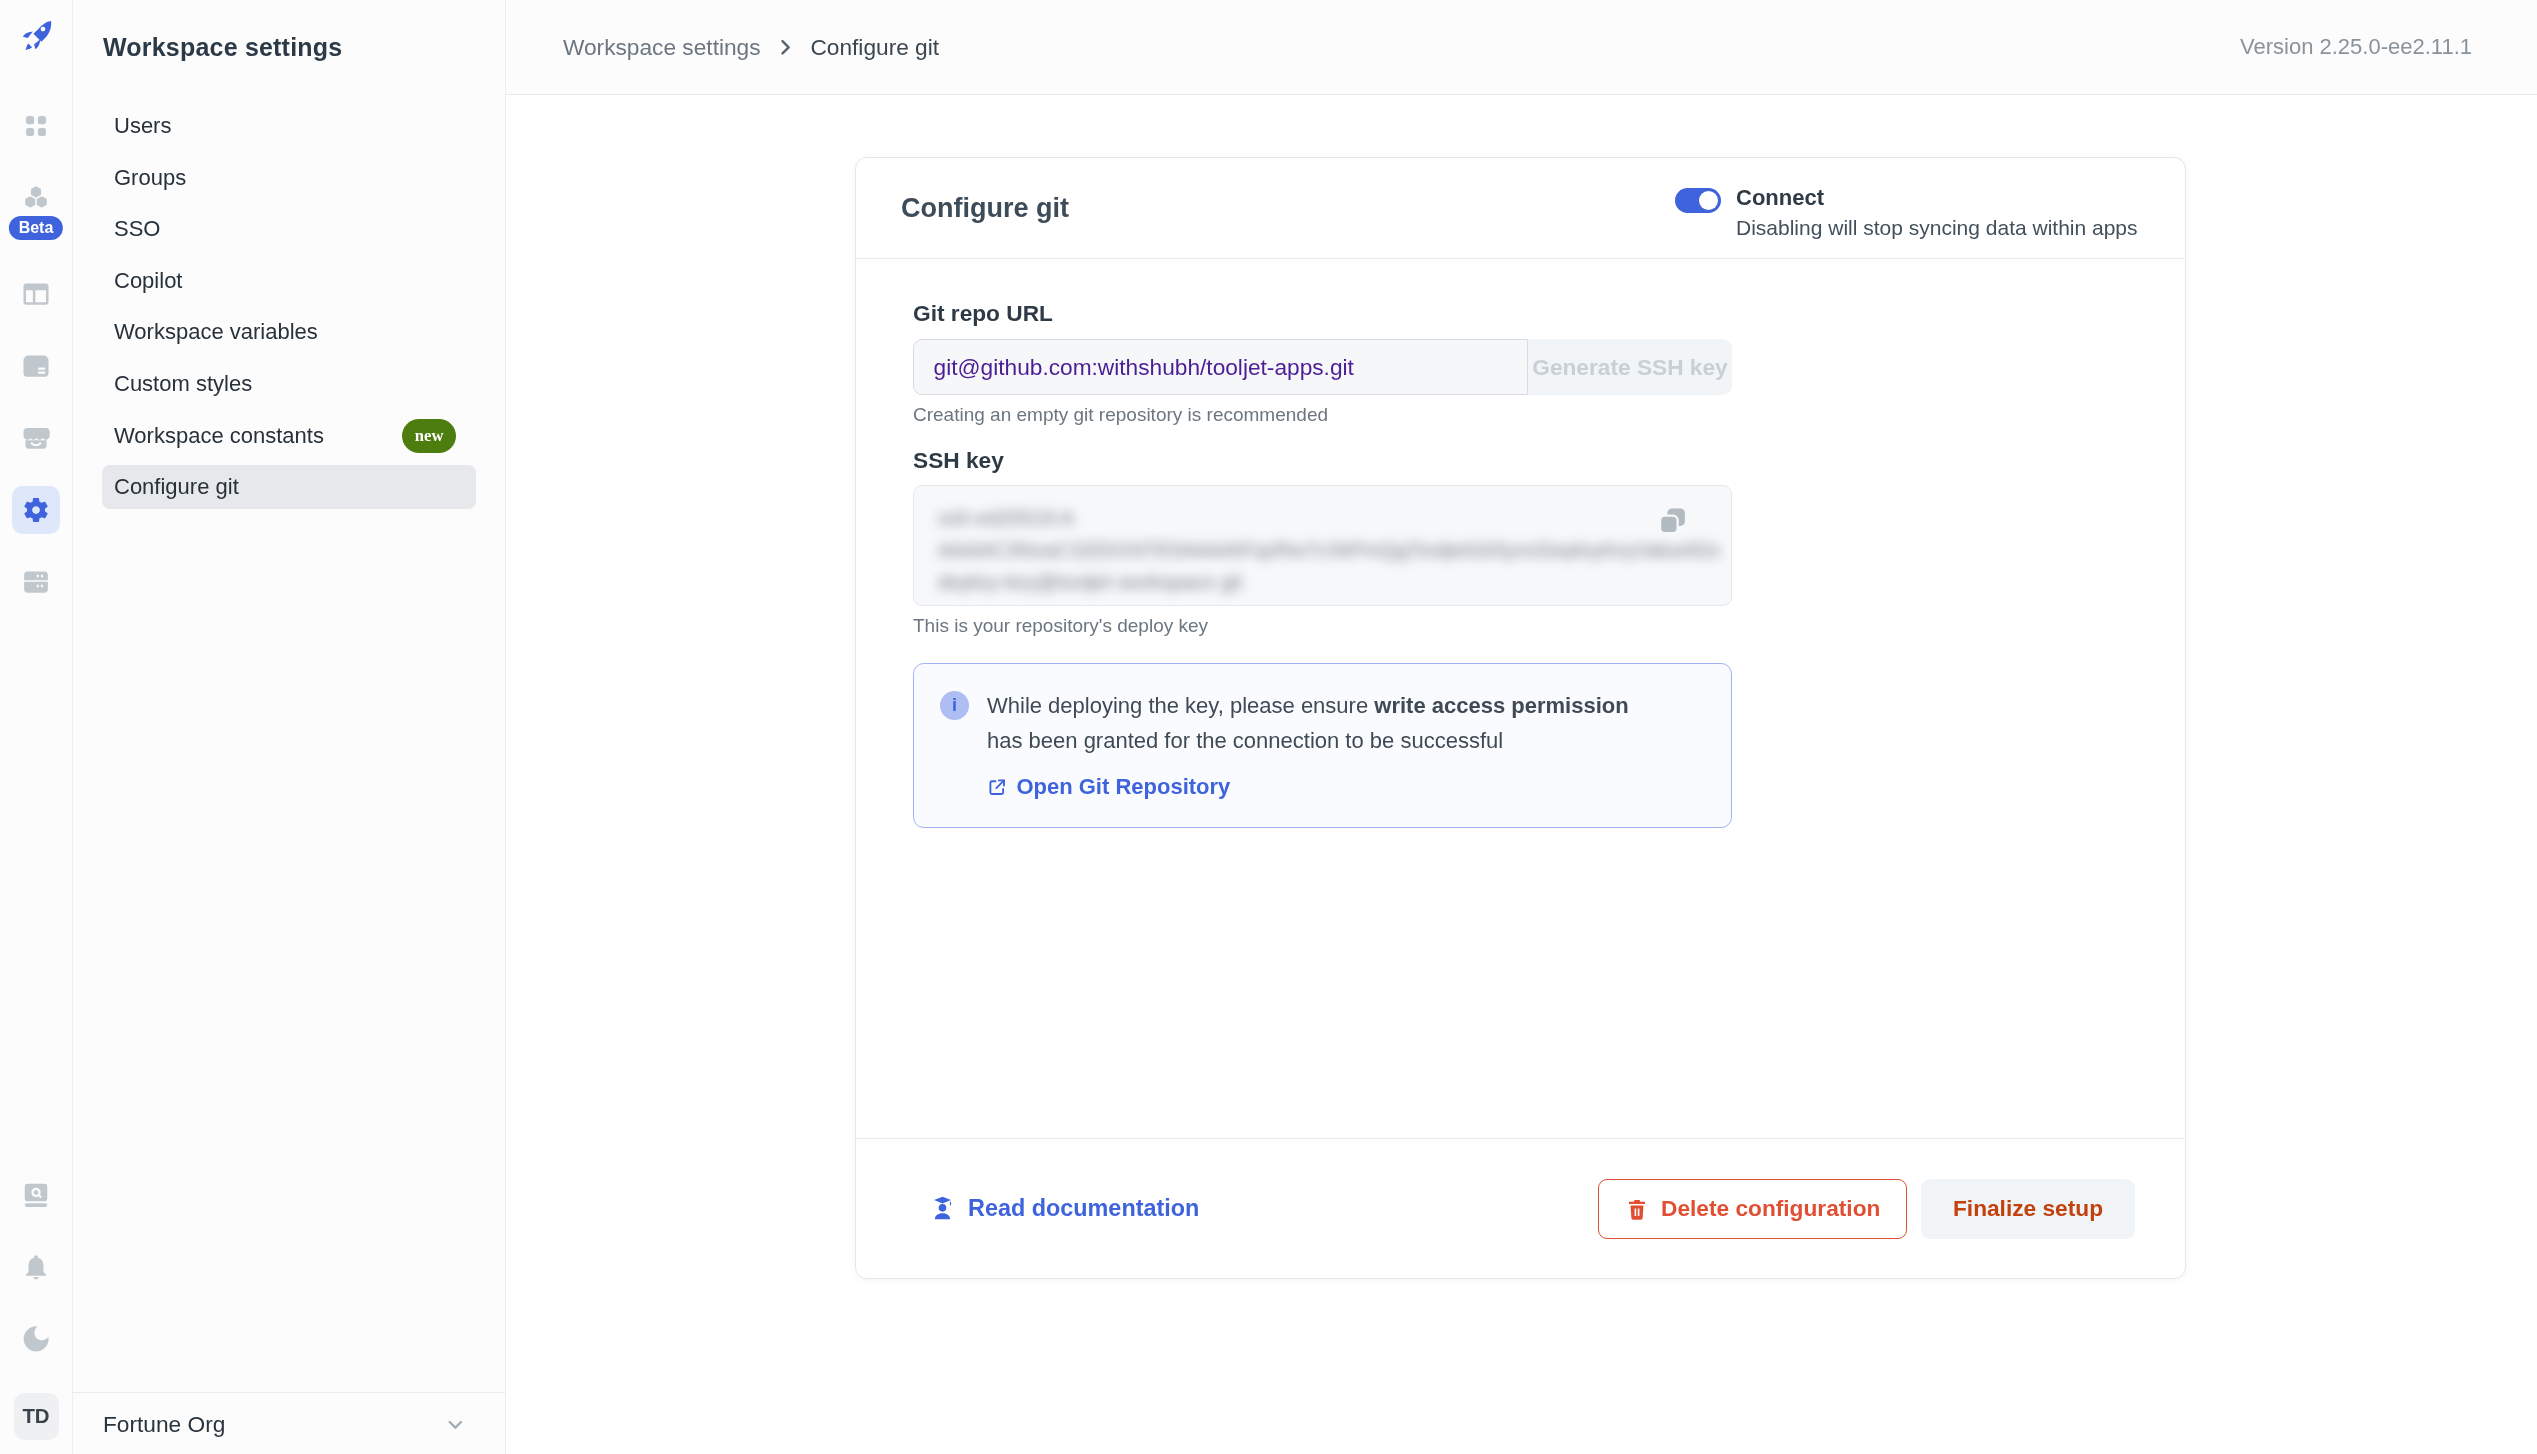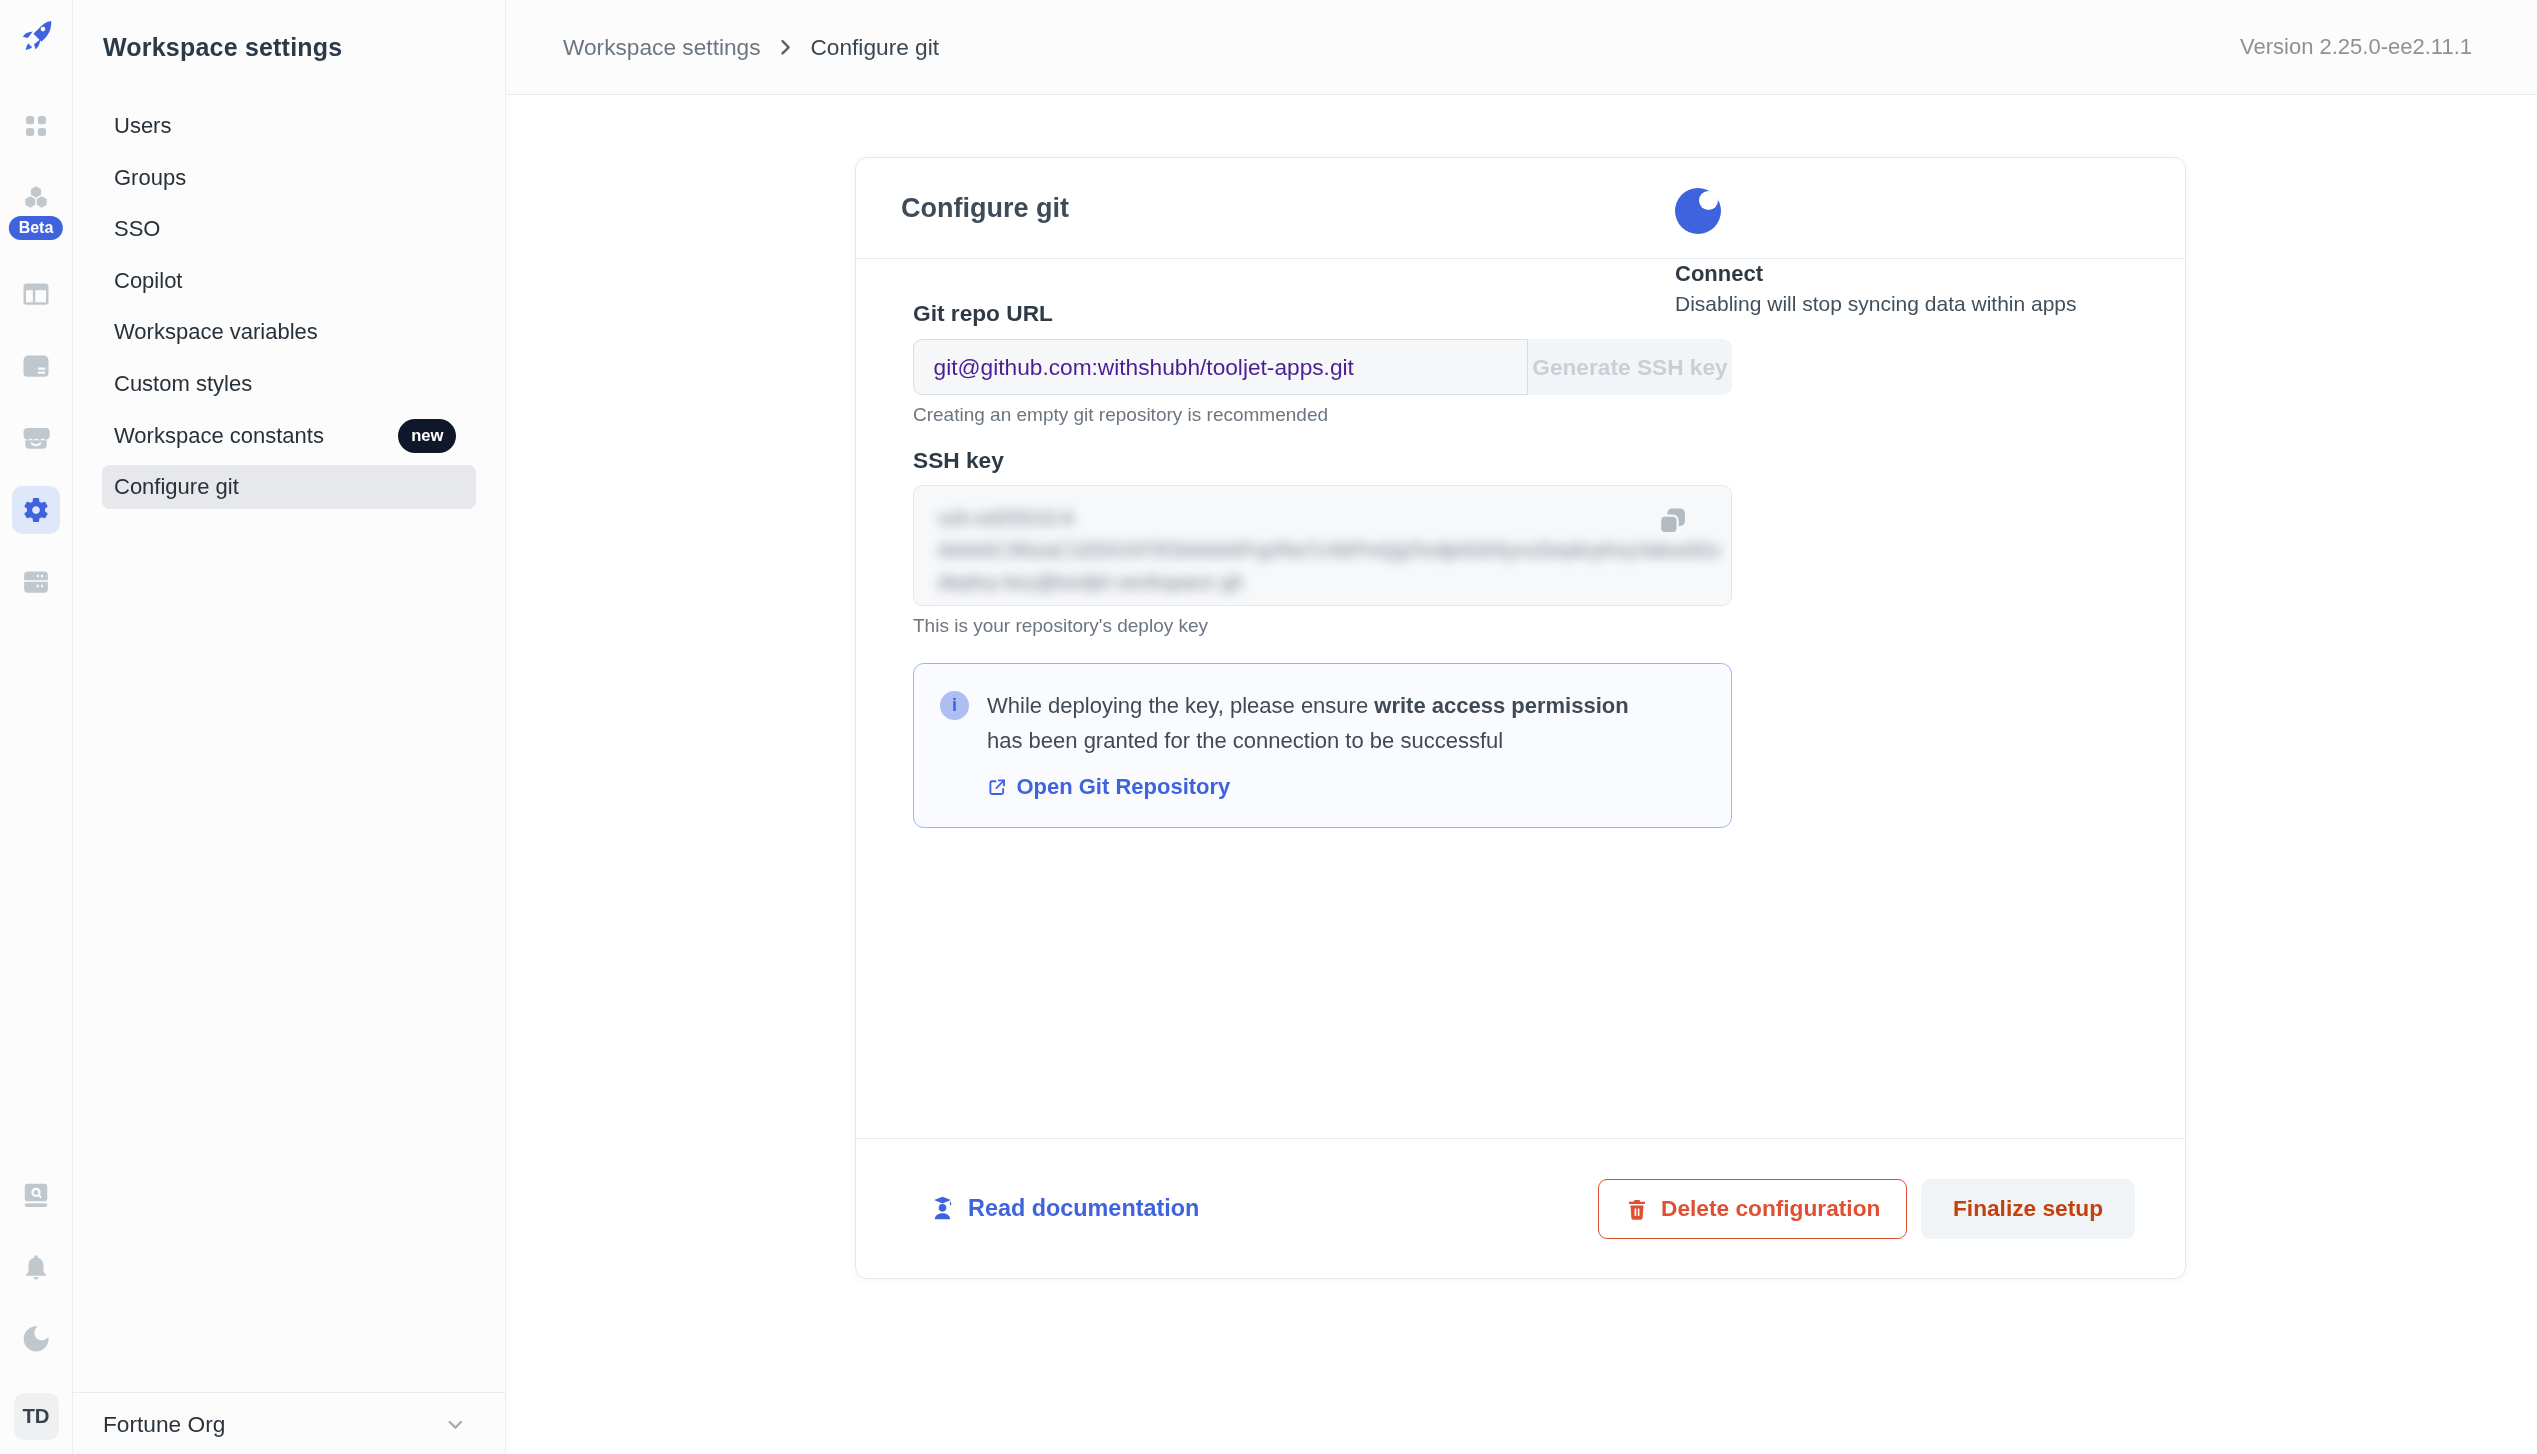--- a/index.html
+++ b/index.html
@@ -27,22 +27,22 @@
     margin-top:6px; cursor:pointer; }
 
   
   .panel { width:433px; flex:0 0 433px; background:#fcfcfd; border-right:1.5px solid #eceef1;
     position:relative; padding-top:33px; }
   .panel-title { font-size:25px; font-weight:700; color:#2c3a47; margin-left:30px; letter-spacing:0.2px; }
   .nav-list { margin-top:42px; }
   .nav-item { height:44px; margin:0 29px 7.6px 29px; padding:0 10.6px 0 12px; border-radius:7.6px;
     display:flex; align-items:center; font-size:22px; color:#27313a; cursor:pointer; }
   .nav-item.active { background:#e6e8eb; }
-  .nav-badge { margin-left:auto; margin-right:9px; background:#0f172a; color:#fff;
-    font-size:16.6px; font-weight:700; padding:7px 13px; border-radius:754px; }
+  .nav-badge { margin-left:auto; margin-right:9px; background:#4d7c0f; color:#fff;
+    font-size:16.6px; font-weight:700; padding:7px 13px; border-radius:754px;font-family:Liberation Serif, serif; }
   .org-row { position:absolute; left:0; right:0; bottom:0; height:63px; border-top:1.5px solid #e9ecef;
     display:flex; align-items:center; padding:0 38px 0 30px; cursor:pointer; }
   .org-name { font-size:22.7px; color:#2a343d; }
   .org-chevron { margin-left:auto; width:22.7px; height:22.7px; color:#a3abb3; }
 
   
   .main { flex:1; display:flex; flex-direction:column; background:#fff; }
   .topbar { height:95px; flex:0 0 95px; background:#fcfcfd; border-bottom:1.5px solid #e8eaed;
     display:flex; align-items:center; padding:0 66px 0 57px; }
   .crumb-parent { font-size:22.7px; color:#6b7680; cursor:pointer; }
@@ -50,21 +50,21 @@
   .crumb-current { font-size:22.7px; color:#3a4650; font-weight:500; }
   .version { margin-left:auto; font-size:22px; color:#8a929a; }
 
   
   .card { width:1331px; height:1122px; margin:62px 0 0 349px; background:#fff;
     border:1.5px solid #e4e7eb; border-radius:12px; position:relative;
     box-shadow:0 1.5px 7.6px rgba(16,24,40,.04); }
   .card-head { height:101px; border-bottom:1.5px solid #e8eaed; display:flex; align-items:center;
     padding-left:45px; position:relative; }
   .card-title { font-size:27px; font-weight:700; color:#3e4c59; }
-  .connect-group { position:absolute; left:819px; top:27px; display:flex; gap:27px;flex-direction:column; }
+  .connect-group { position:absolute; left:819px; top:27px; display:flex; gap:15px; }
   .toggle { width:46px; height:25px; background:#3e63dd; border-radius:754px; position:relative;
     flex:0 0 46px; margin-top:3px; cursor:pointer; }
   .toggle-knob { position:absolute; top:3px; right:3px; width:19px; height:19px;
     border-radius:50%; background:#fff; }
   .connect-label { font-size:22px; font-weight:700; color:#2e3a45; }
   .connect-desc { font-size:21px; color:#42505c; margin-top:5.3px; }
 
   .card-body { padding:41px 0 0 57px; }
   .field-label { font-size:22.7px; font-weight:700; color:#2e3a46; }
   .input-row { display:flex; width:819px; margin-top:12px; }

